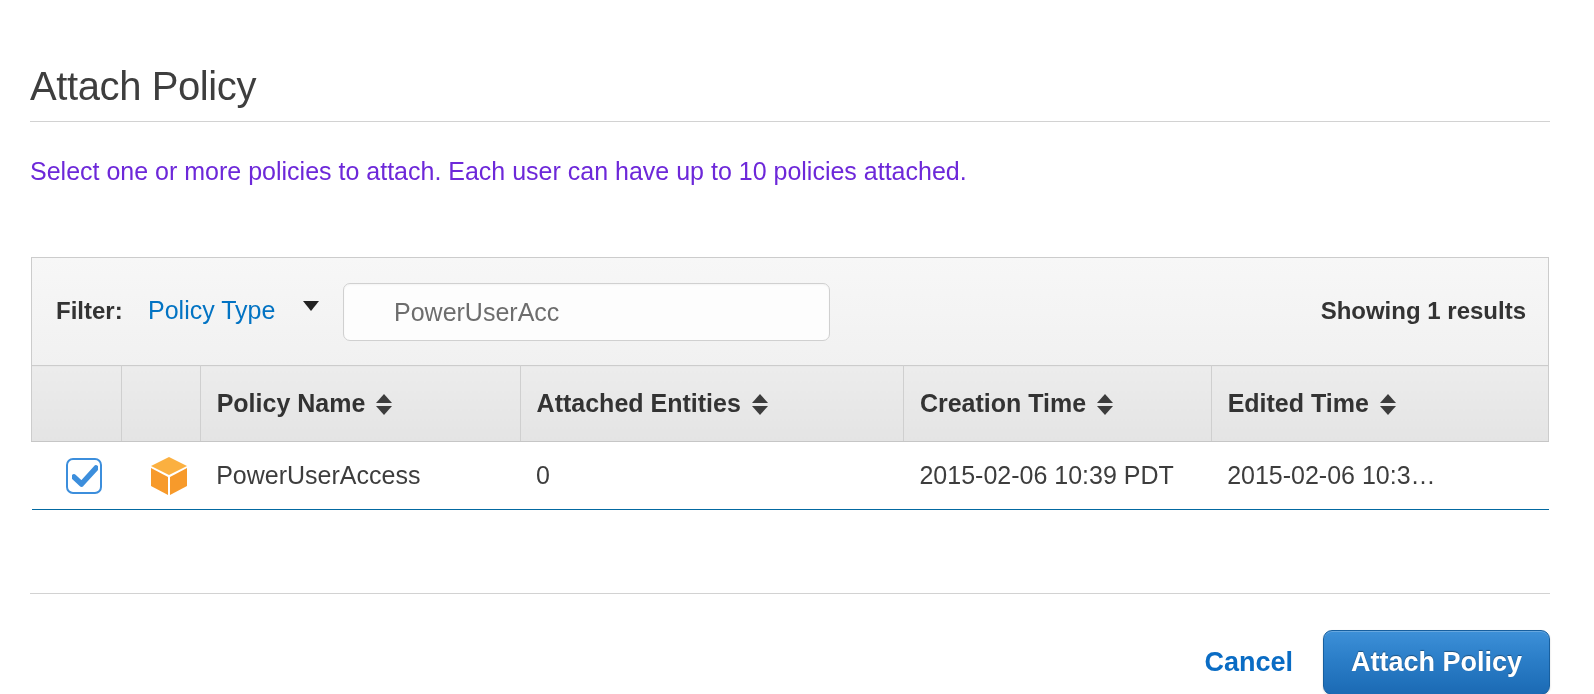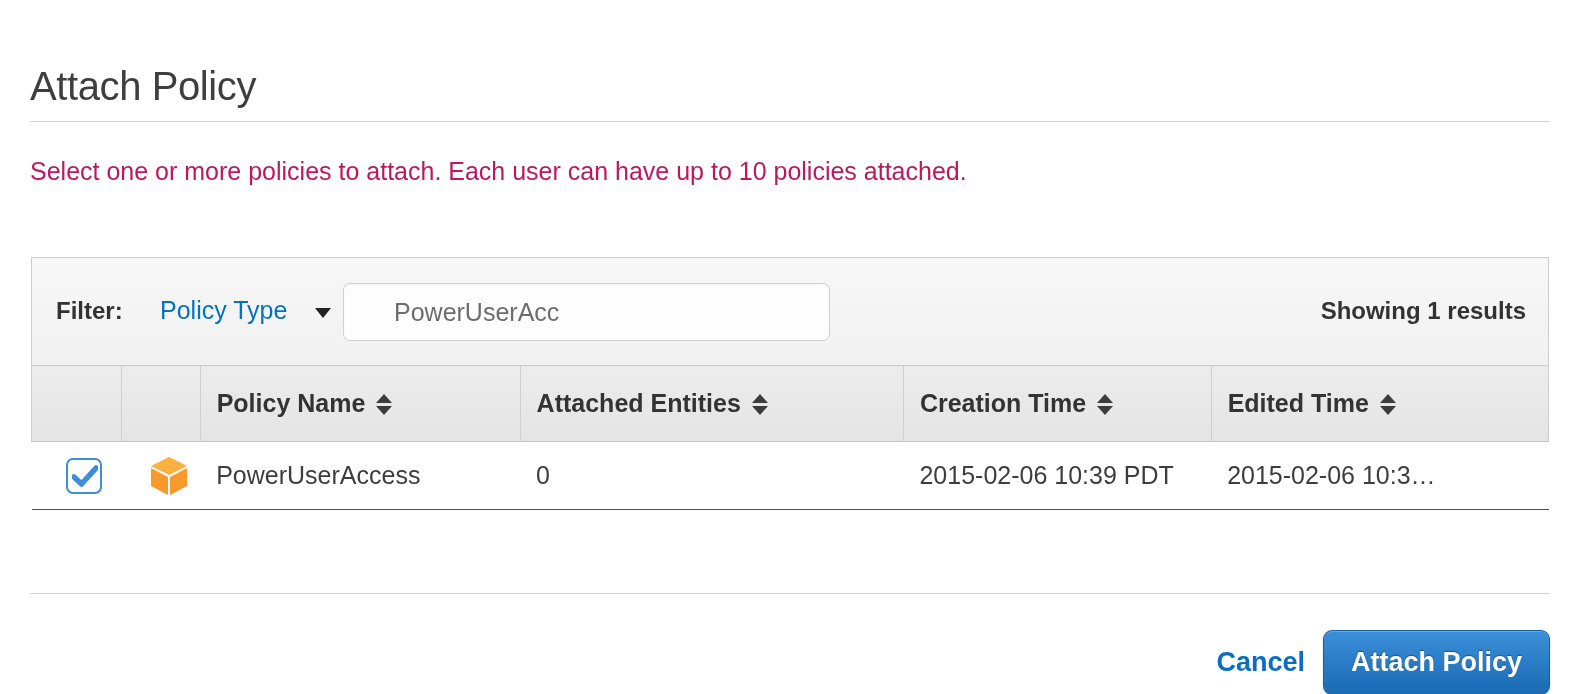--- a/index.html
+++ b/index.html
@@ -41,21 +41,21 @@
     height: 1px;
     background: #d2d2d2;
   }
 
   
   .intro {
     position: absolute;
     left: 30px;
     top: 112px;
     font-size: 25px;
-    color: #be185d;
+    color: #6d28d9;
     line-height: 34px;
     white-space: nowrap;
   }
 
   
   .filter-panel {
     position: absolute;
     left: 31px;
     top: 215px;
     width: 1518px;
@@ -72,24 +72,24 @@
   .filter-label {
     position: absolute;
     left: 24px;
     top: 39px;
     font-size: 24px;
     font-weight: bold;
     color: #333333;
   }
   .filter-select {
     position: absolute;
-    left: 128px;
+    left: 116px;
     top: 38px;
     display: flex;
-    align-items: center;
+    align-items: flex-start;
     gap: 28px;
     cursor: pointer;
   }
   .filter-select-label {
     font-size: 25px;
     color: #0273c3;
   }
   .caret-down {
     width: 0; height: 0;
     border-left: 8px solid transparent;
@@ -216,21 +216,21 @@
     width: 1520px;
     height: 1px;
     background: #d2d2d2;
   }
   .footer {
     position: absolute;
     right: 44px;
     top: 588px;
     display: flex;
     align-items: center;
-    gap: 18px;
+    gap: 30px;
   }
   .cancel-link {
     font-size: 27px;
     font-weight: bold;
     color: #0a6cc4;
     text-decoration: none;
     cursor: pointer;
   }
   .primary-btn {
     font-family: "Liberation Sans", sans-serif;

